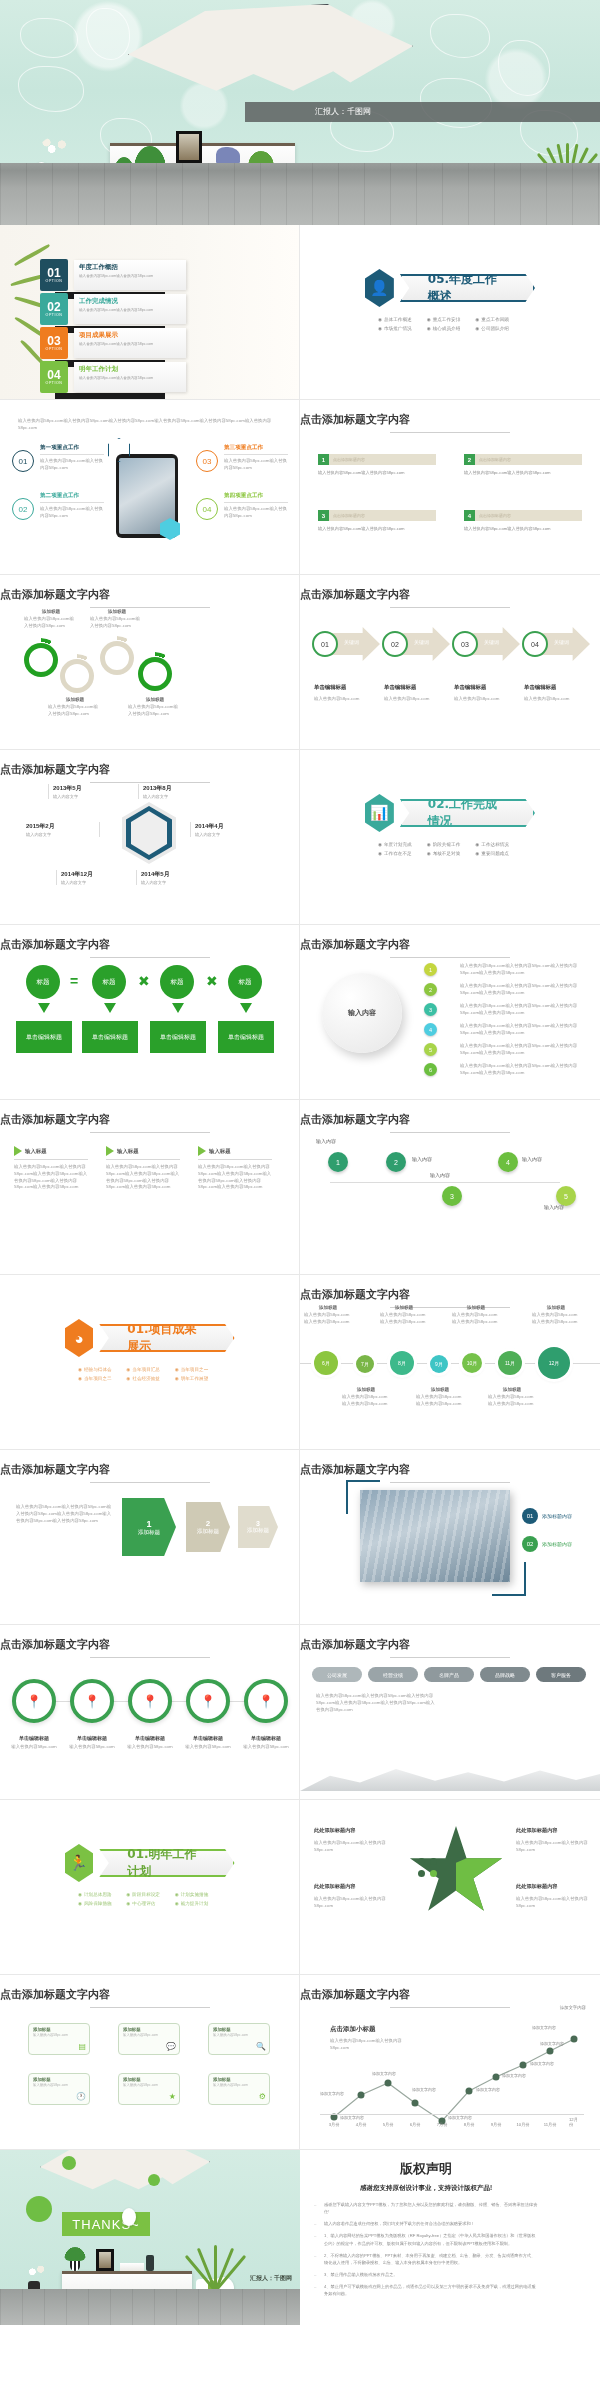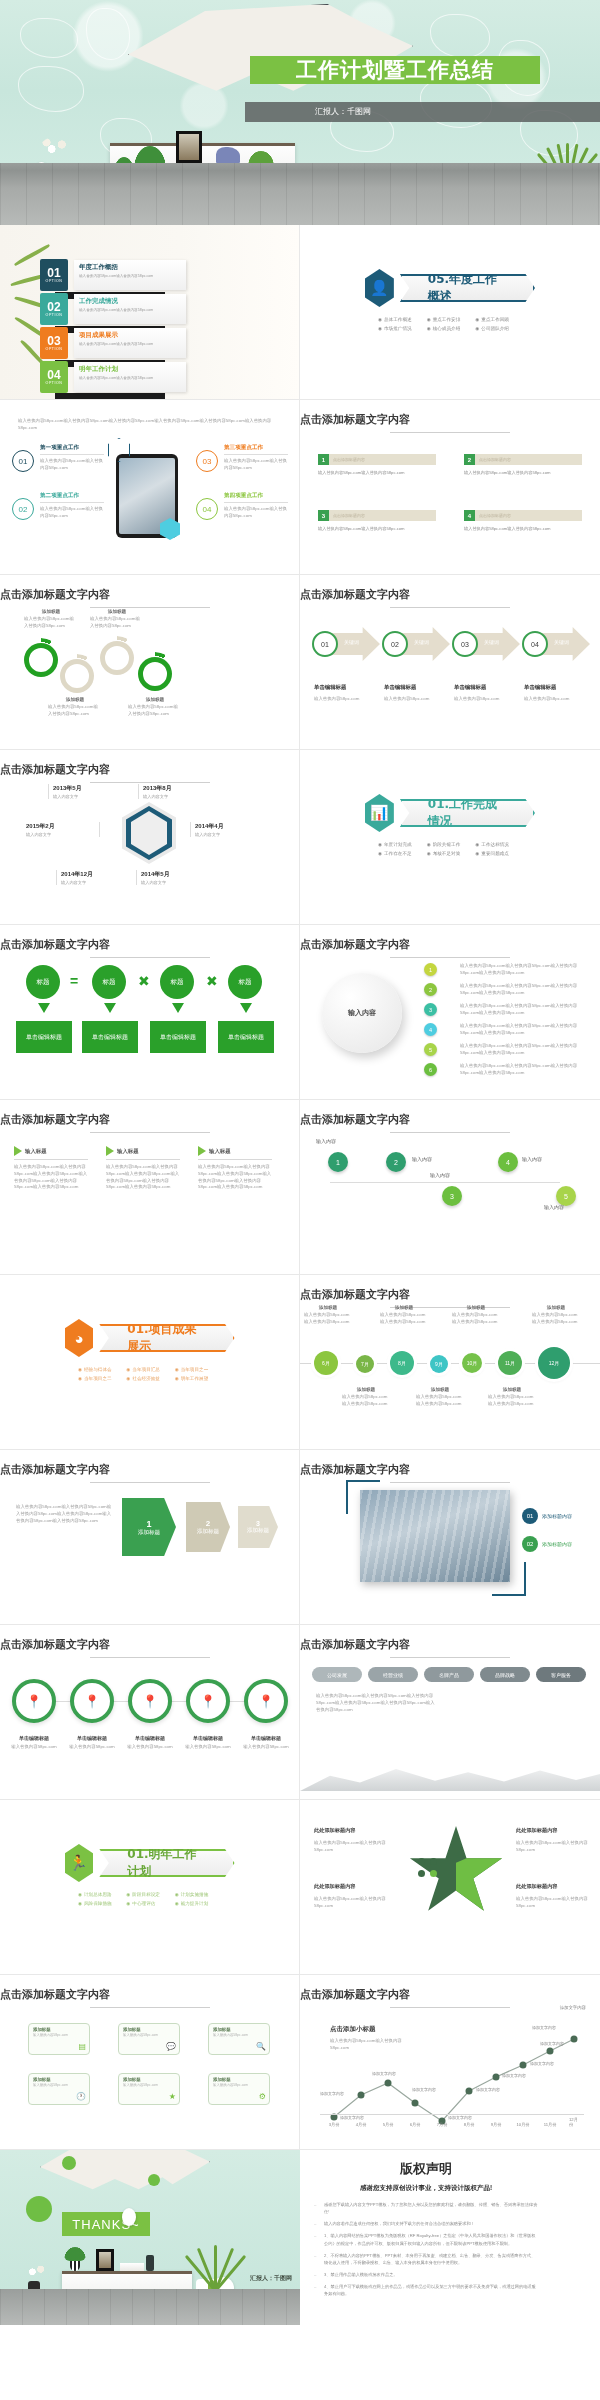--- a/index.html
+++ b/index.html
@@ -240,23 +240,20 @@
     <div class="crack" style="left:18px;top:66px;width:66px;height:46px;"></div>
     <div class="crack" style="left:430px;top:14px;width:60px;height:44px;"></div>
     <div class="crack" style="left:498px;top:40px;width:52px;height:56px;"></div>
     <div class="crack" style="left:420px;top:78px;width:72px;height:50px;"></div>
     <div class="crack" style="left:330px;top:110px;width:64px;height:42px;"></div>
     <div class="crack" style="left:520px;top:110px;width:58px;height:46px;"></div>
     <div class="crack" style="left:100px;top:118px;width:52px;height:40px;"></div>
   </div>
   <div class="poly-big"></div>
 
-  <div class="title-band">
-    <span>工作计划暨工作总结</span>
-  </div>
   <div class="reporter-band">
     <span>汇报人：千图网</span>
   </div>
 
   <div class="sideboard"></div>
   <div class="leg" style="left:118px;"></div>
   <div class="leg" style="left:288px;"></div>
 
   <div class="vase" style="left:45px;bottom:36px;height:26px;width:16px;"></div>
   <div class="plant" style="left:38px;bottom:58px;width:34px;height:30px;background:radial-gradient(circle at 40% 40%,#fff 0 14%,transparent 15%),radial-gradient(circle at 70% 25%,#f2efe4 0 12%,transparent 13%),radial-gradient(circle at 25% 18%,#f4f1e6 0 11%,transparent 12%);"></div>
@@ -526,21 +523,21 @@
         <p>输入内容文字</p>
       </div>
     </div>
 
     <div class="slide">
       <div class="sec">
         <div class="hexico" style="background:#3aa99b;">
             <i>📊</i>
           </div>
         <div class="secbar" style="border:2px solid #3aa99b;">
-          <span style="color:#3aa99b;">01.工作完成情况</span>
+          <span style="color:#3aa99b;">02.工作完成情况</span>
         </div>
       </div>
       <div class="sectags">
         <div>年度计划完成</div>
         <div>阶段关键工作</div>
         <div>工作达标情况</div>
         <div>工作存在不足</div>
         <div>考核不足对策</div>
         <div>重要问题难点</div>
       </div>

